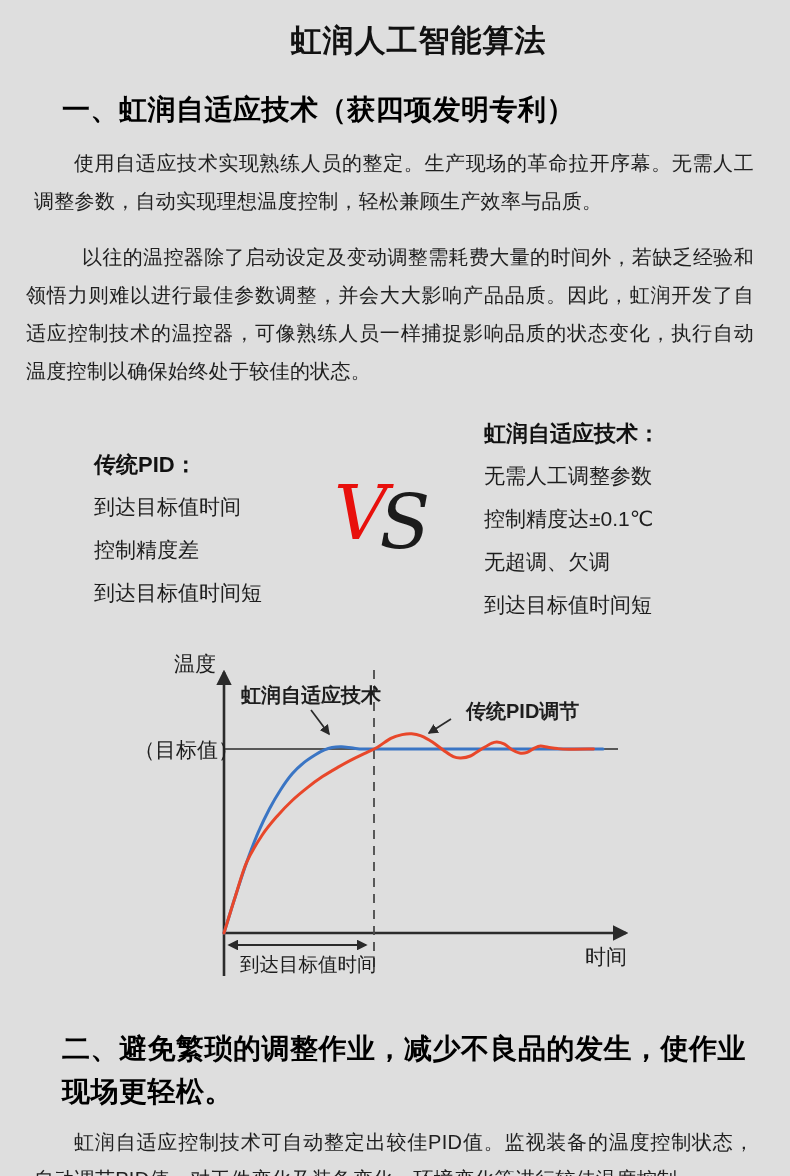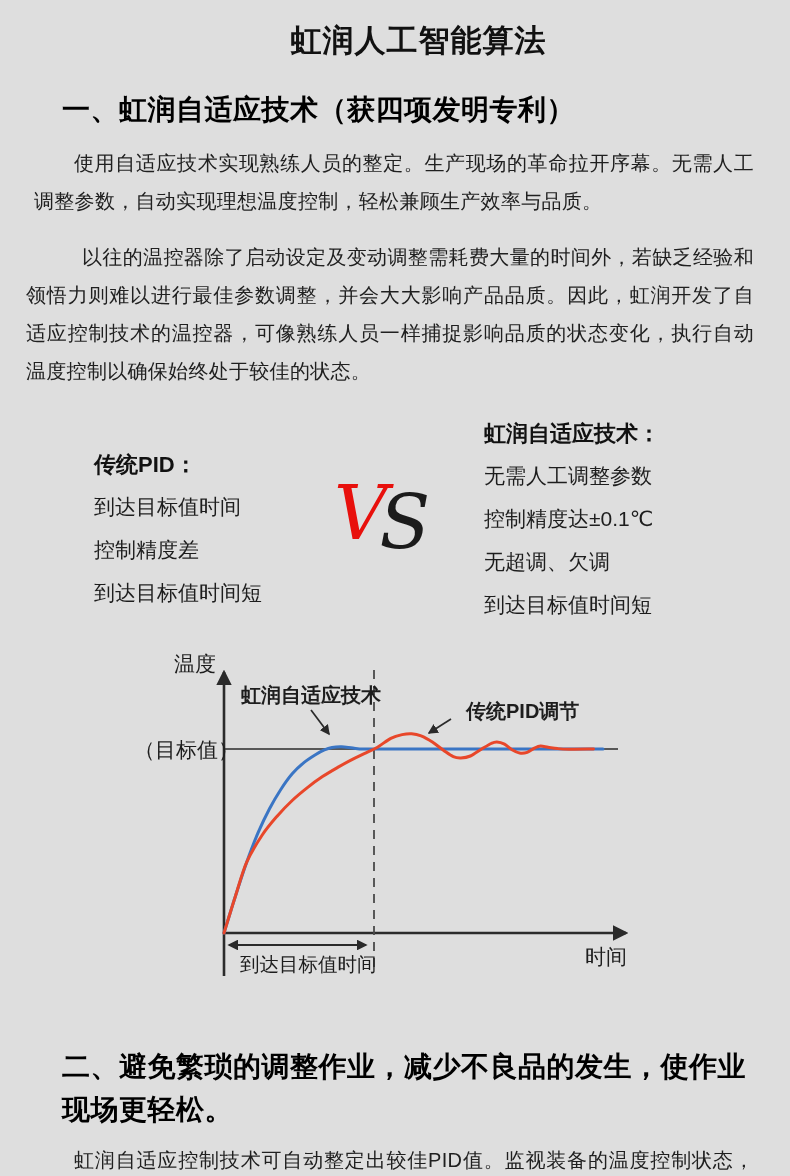--- a/index.html
+++ b/index.html
@@ -37,21 +37,21 @@
     user-select:none;line-height:1;
   }
   .vs .v{font-size:74px;color:#e8100c;}
   .vs .s{font-size:74px;color:#1b1b1b;position:relative;top:9px;left:-8px;}
   
   .chart-wrap{margin:14px 0 0 98px;}
   svg text{fill:#1d1d1d;}
   .axis-label{font-size:21px;}
   .ann-label{font-size:20px;font-weight:700;}
   .reach-label{font-size:19.5px;}
-  .sec2{margin-top:56px;}
+  .sec2{margin-top:38px;}
   .p3{margin-top:10px;line-height:37px;}
 </style>
 </head>
 <body>
 
 <div class="page">
 
   <h1 class="doc-title">虹润人工智能算法</h1>
 
   <h2 class="sec-heading">一、虹润自适应技术（获四项发明专利）</h2>

